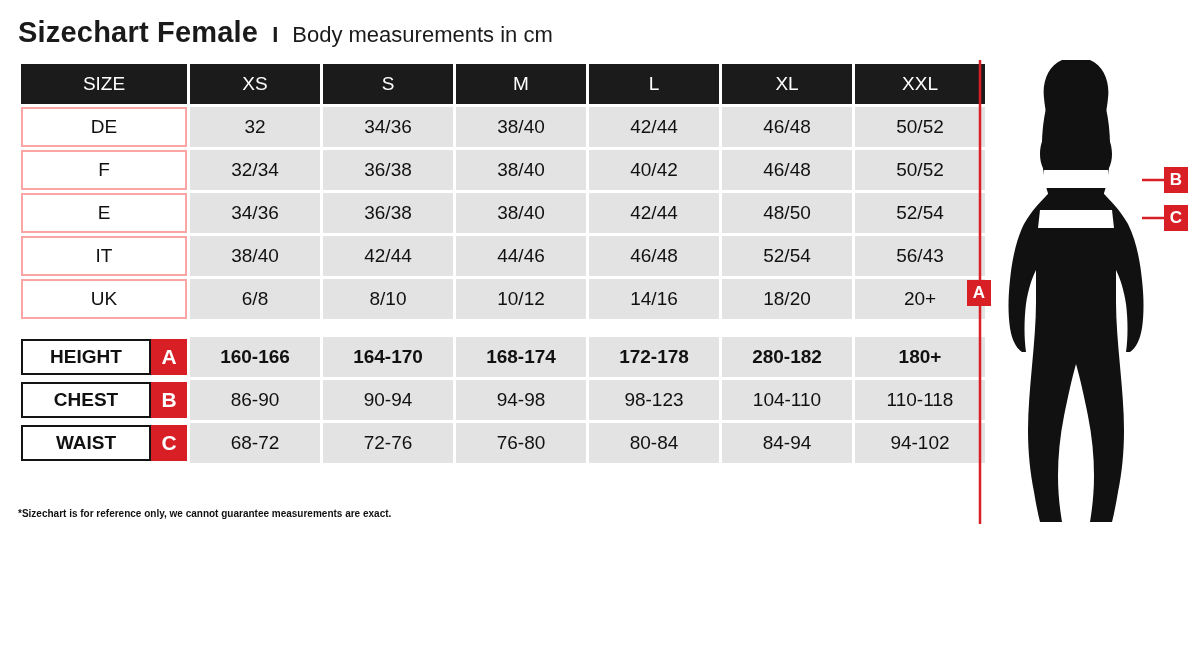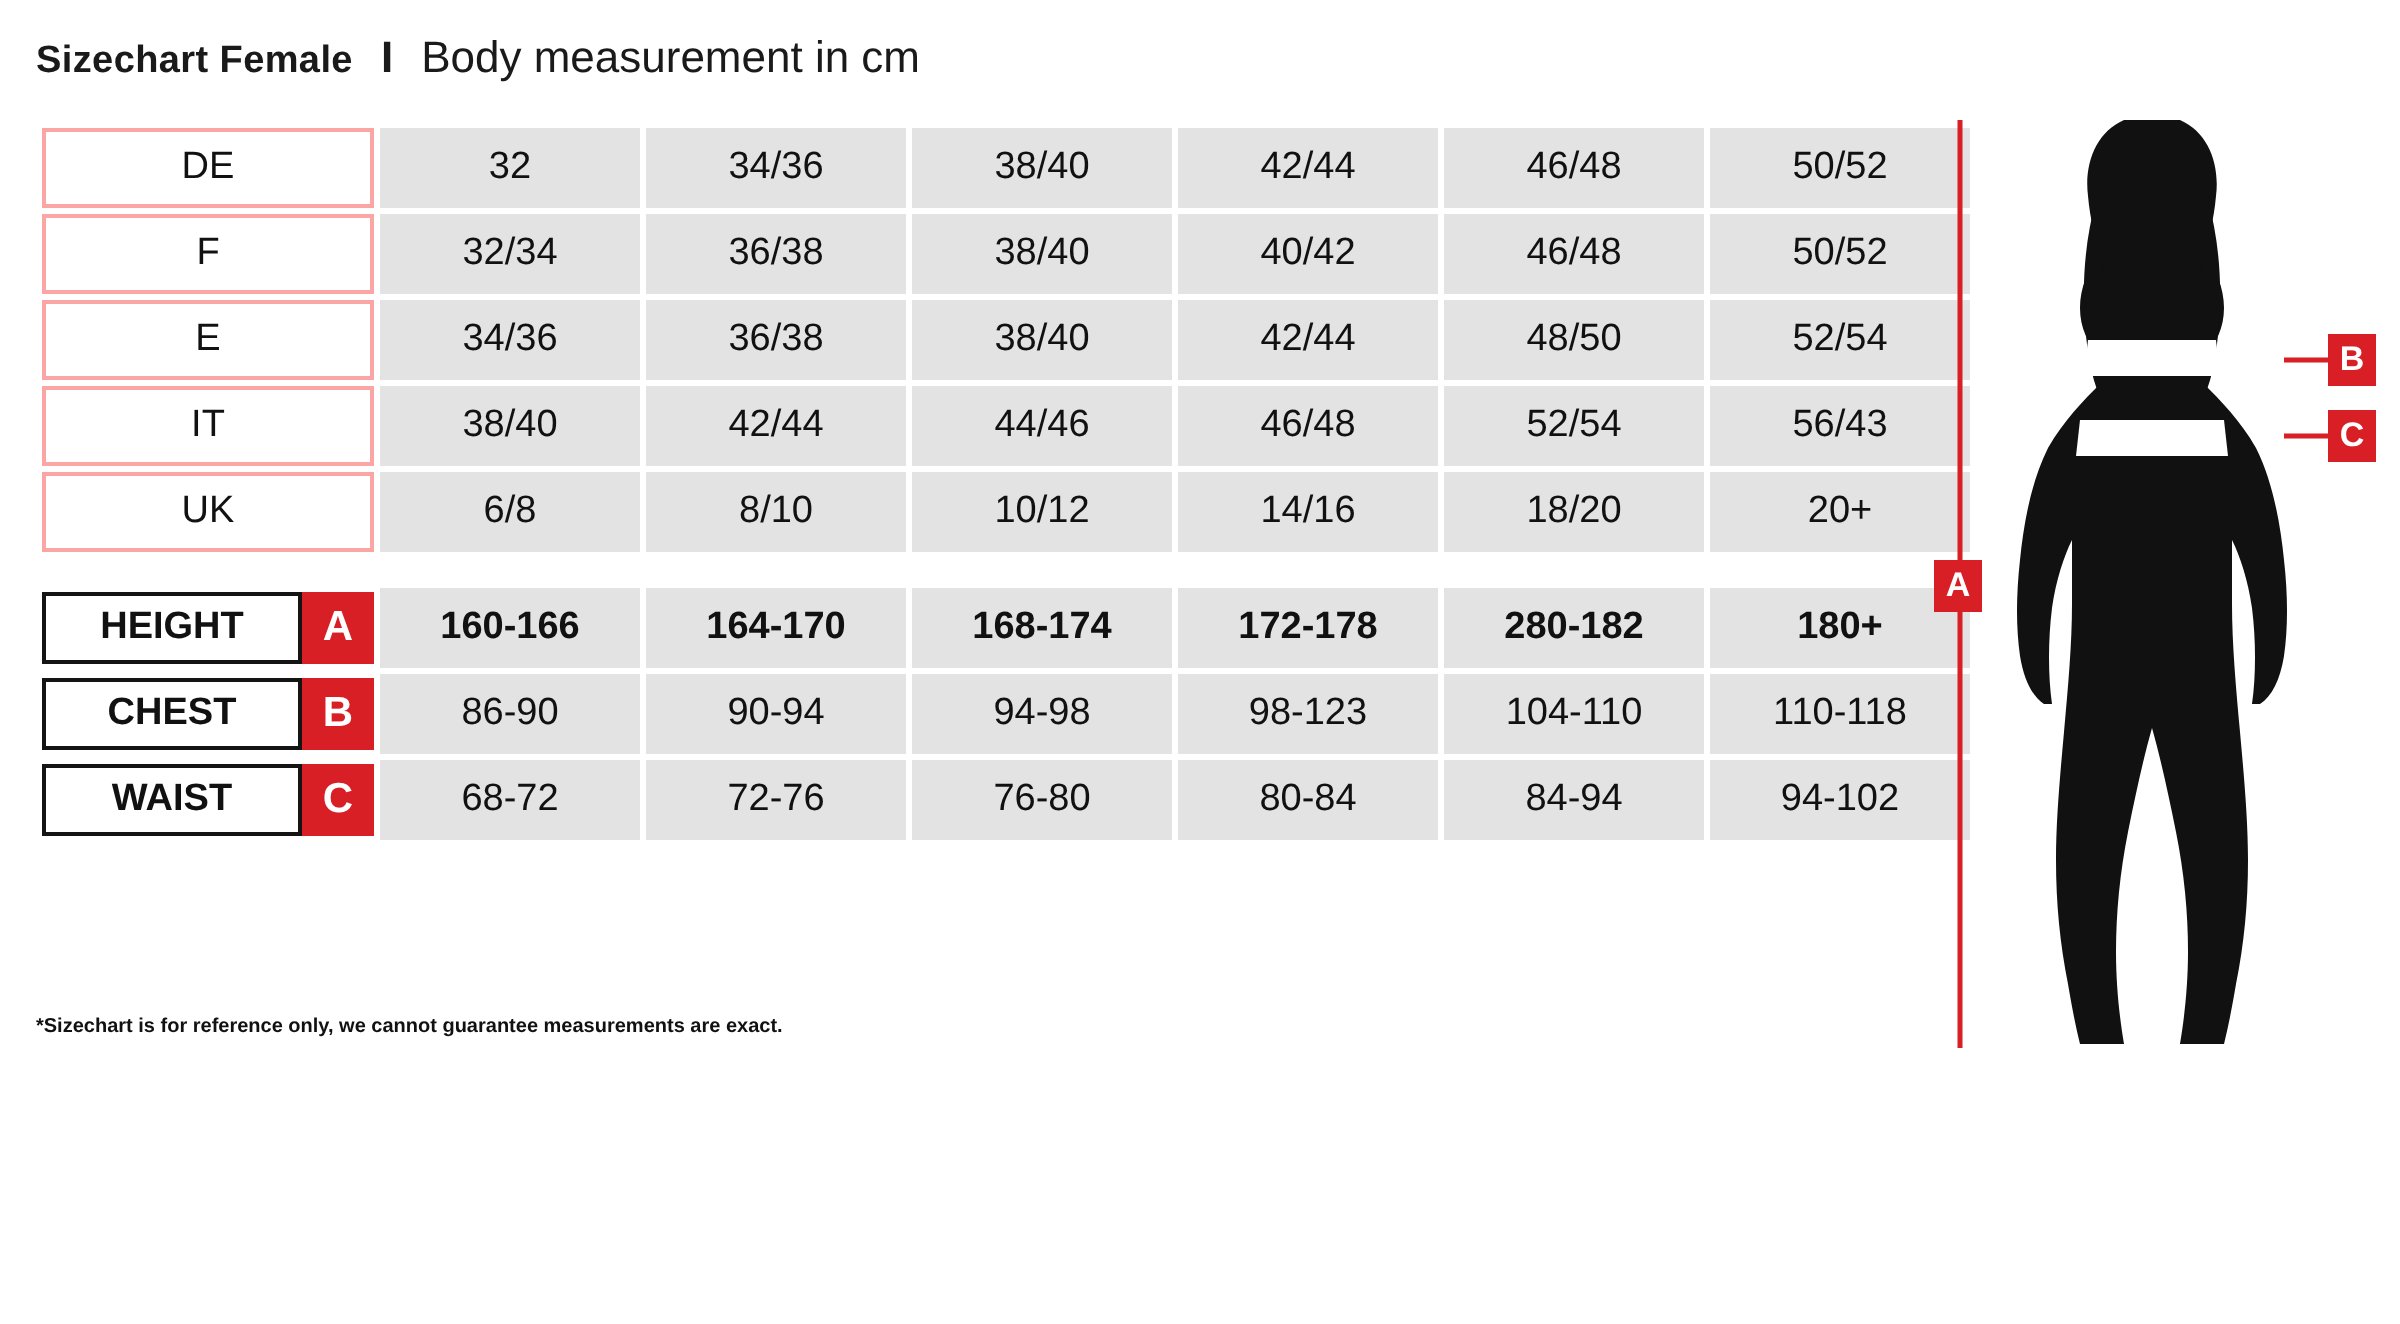--- a/index.html
+++ b/index.html
@@ -20,21 +20,21 @@
   .title-row {
     position: absolute;
     left: 18px;
     top: 16px;
     display: flex;
     align-items: baseline;
     gap: 10px;
     white-space: nowrap;
   }
   .title-main {
-    font-size: 19px;
+    font-size: 29px;
     font-weight: bold;
     letter-spacing: 0.2px;
   }
   .title-sep {
     font-size: 22px;
     font-weight: bold;
     padding: 0 4px;
   }
   .title-sub {
     font-size: 22px;
@@ -168,35 +168,44 @@
     align-items: center;
     justify-content: center;
   }
 </style>
 </head>
 <body>
 
 <div class="title-row">
   <span class="title-main">Sizechart Female</span>
   <span class="title-sep">I</span>
-  <span class="title-sub">Body measurement in cm</span>
+  <span class="title-sub">Body measurements in cm</span>
 </div>
 
 <div class="chart">
   <table class="sizetable">
     <colgroup>
       <col class="c0">
         <col class="cx">
         <col class="cx">
         <col class="cx">
         <col class="cx">
         <col class="cx">
         <col class="cx">
     </colgroup>
     <tbody>
+      <tr class="hdr">
+        <td class="lbl">SIZE</td>
+        <td>XS</td>
+        <td>S</td>
+        <td>M</td>
+        <td>L</td>
+        <td>XL</td>
+        <td>XXL</td>
+      </tr>
 
       <tr>
         <td class="country">DE</td>
         <td>32</td>
         <td>34/36</td>
         <td>38/40</td>
         <td>42/44</td>
         <td>46/48</td>
         <td>50/52</td>
       </tr>

